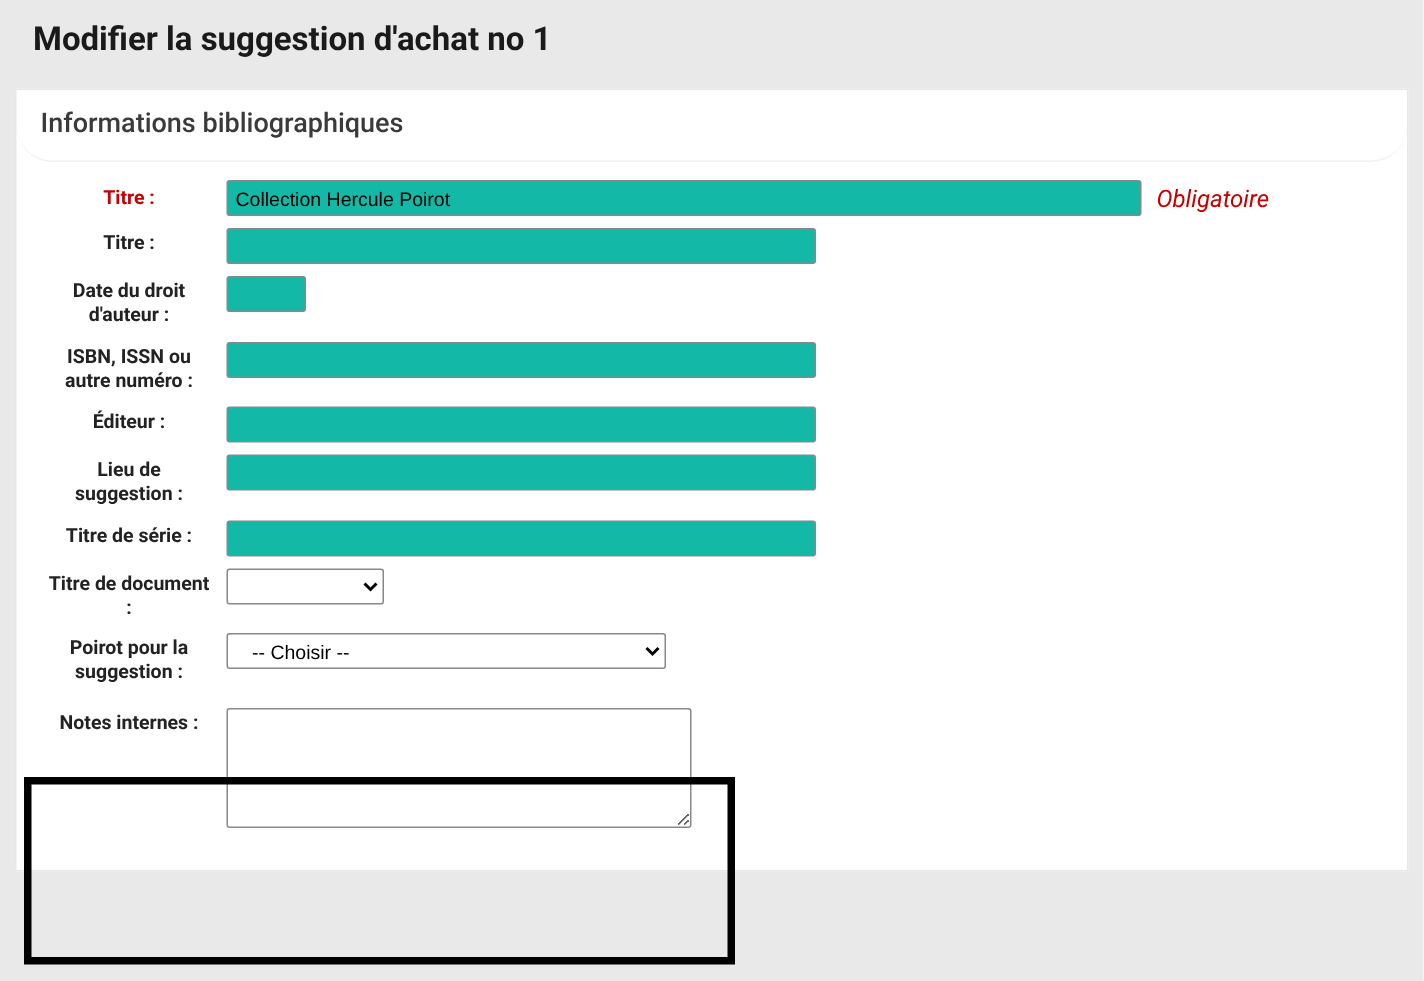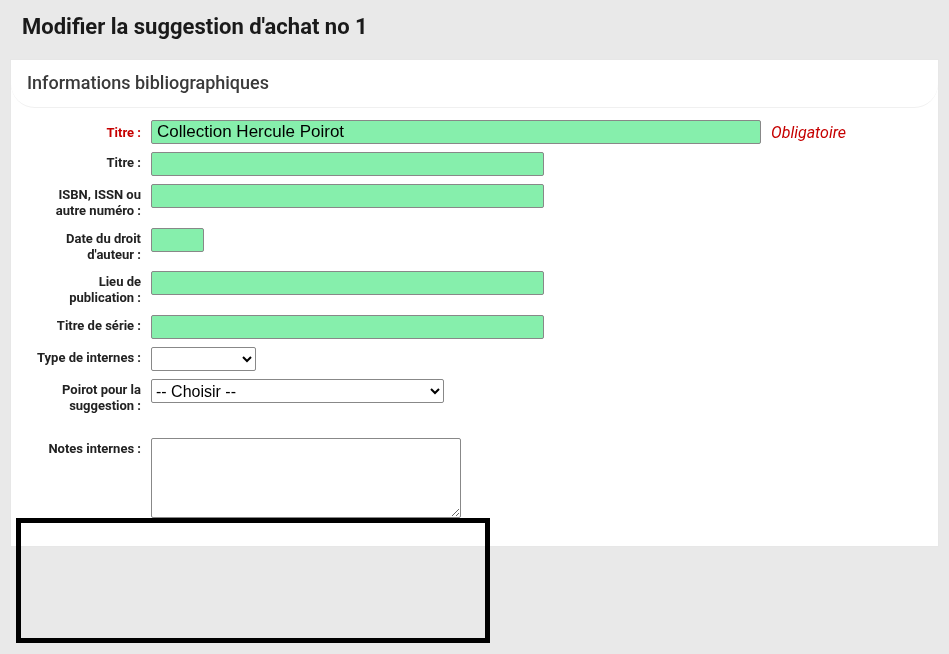--- a/index.html
+++ b/index.html
@@ -39,55 +39,55 @@
       align-items: flex-start;
       margin: 6px 0 8px 0;
       padding: 0 20px;
       min-height: 24px;
     }
     .row.with-extra {
       align-items: center;
     }
     .label {
       width: 120px;
-      text-align: right;
+      text-align: center;
       font-size: 13px;
       font-weight: 700;
       color: #222;
       padding-right: 10px;
       line-height: 1.25;
       flex-shrink: 0;
       padding-top: 3px;
     }
     .label.required {
       color: #c60000;
     }
     .input-text {
       height: 24px;
       border: 1px solid #888;
       border-radius: 2px;
       padding: 2px 5px;
-      font-size: 17px;
-      background: #86efac;
+      font-size: 13px;
+      background: #14b8a6;
     }
     .input-text.w-full {
       width: 610px;
     }
     .input-text.w-med {
       width: 393px;
     }
     .input-text.w-small {
       width: 53px;
     }
     .select {
       height: 24px;
       border: 1px solid #888;
       border-radius: 2px;
-      padding: 2px 0;
-      font-size: 16px;
+      padding: 2px 12px;
+      font-size: 13px;
       background: #fff;
     }
     .select.w-small {
       width: 105px;
     }
     .select.w-med {
       width: 293px;
     }
     .textarea {
       width: 310px;
@@ -137,56 +137,60 @@
         <input type="text" class="input-text w-full" value="Collection Hercule Poirot" style="">
         <span class="required-hint">Obligatoire</span>
       </div>
 
       <div class="row">
         <label class="label">Titre :</label>
         <input type="text" class="input-text w-med" value="" style="">
       </div>
 
       <div class="row">
+        <label class="label">Date du droit d'auteur :</label>
+        <input type="text" class="input-text w-small" value="" style="">
+      </div>
+
+      <div class="row">
         <label class="label">ISBN, ISSN ou autre numéro :</label>
         <input type="text" class="input-text w-med" value="" style="">
       </div>
 
       <div class="row">
-        <label class="label">Date du droit d'auteur :</label>
-        <input type="text" class="input-text w-small" value="" style="">
+        <label class="label">Éditeur :</label>
+        <input type="text" class="input-text w-med" value="" style="">
       </div>
 
-
       <div class="row">
-        <label class="label">Lieu de publication :</label>
+        <label class="label">Lieu de suggestion :</label>
         <input type="text" class="input-text w-med" value="" style="">
       </div>
 
       <div class="row">
         <label class="label">Titre de série :</label>
         <input type="text" class="input-text w-med" value="" style="">
       </div>
 
       <div class="row">
-        <label class="label">Type de internes :</label>
+        <label class="label">Titre de document :</label>
         <select class="select w-small">
           <option></option>
         </select>
       </div>
 
       <div class="row">
         <label class="label">Poirot pour la suggestion :</label>
         <select class="select w-med">
           <option>-- Choisir --</option>
         </select>
       </div>
 
 
-      <div class="row" style="margin-top:24px;">
+      <div class="row" style="margin-top:14px;">
         <label class="label">Notes internes :</label>
         <textarea class="textarea" style=""></textarea>
       </div>
 
     </div>
   </div>
 
   <div class="highlight-box"></div>
 </div>
 

